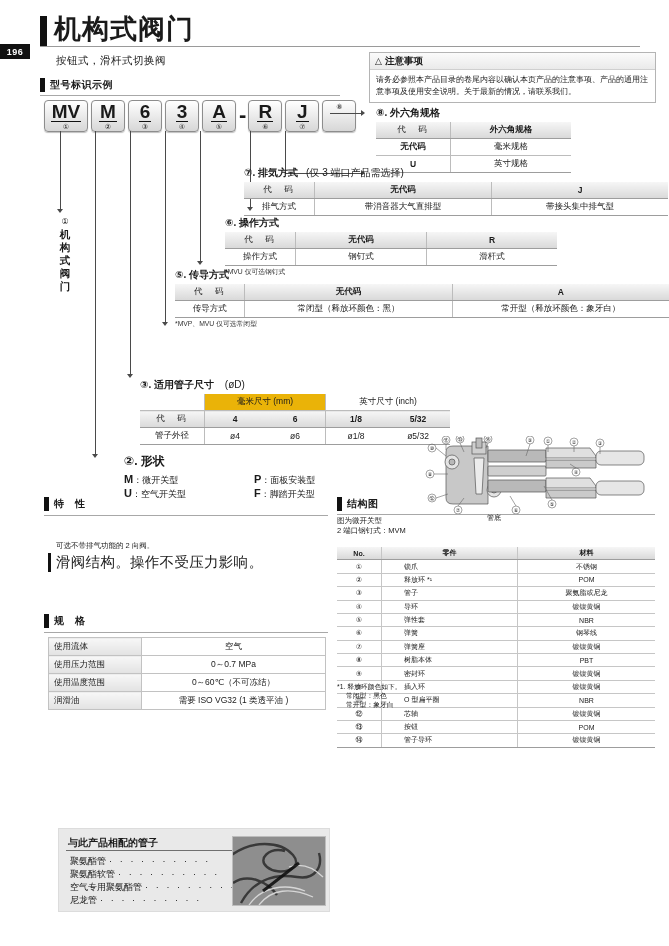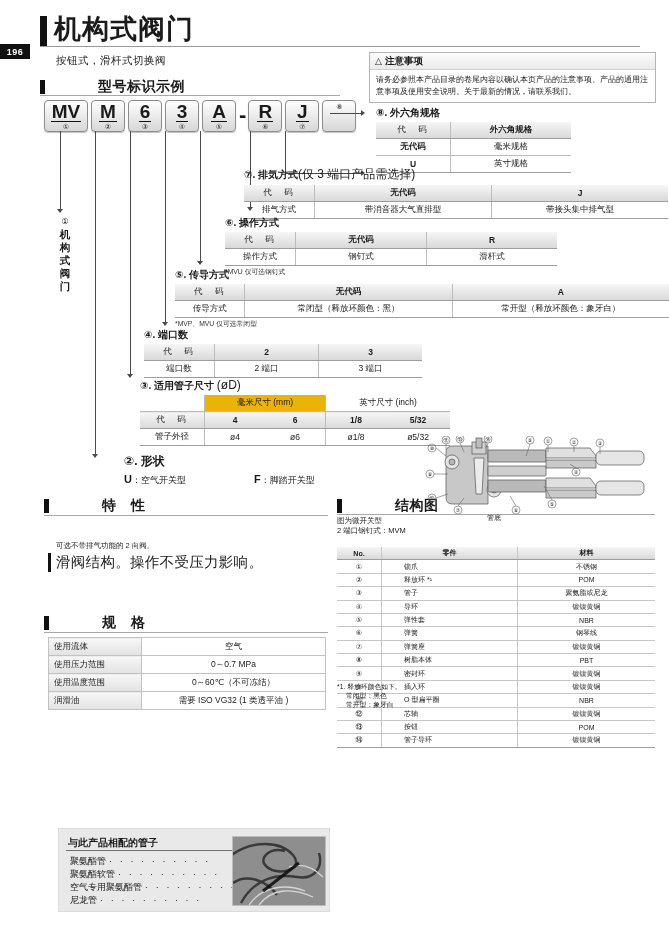--- a/index.html
+++ b/index.html
@@ -33,21 +33,21 @@
     font-size:9.5px;font-weight:bold;padding:2px 5px 1px 5px;
     border-bottom:1px solid #cfcfcf;
     background:linear-gradient(#fbfbfb,#eaeaea);
   }
   .caution-body{font-size:8px;line-height:1.45;padding:4px 6px 5px 6px;background:#fff;}
   .warn-tri{display:inline-block;margin-right:3px;font-size:9px;}
 
   
   .sec-head{position:absolute;display:flex;align-items:center;}
   .sec-head .mk{width:5px;height:14px;background:#111;margin-right:5px;}
-  .sec-head .tx{font-size:14px;font-weight:bold;letter-spacing:.5px;margin-left:48px;}
+  .sec-head .tx{font-size:10px;font-weight:bold;letter-spacing:.5px;}
   .sec-rule{position:absolute;height:1px;background:#a8a8a8;}
 
   
   .codes{position:absolute;left:44px;top:100px;display:flex;align-items:flex-start;}
   .cbox{
     width:32px;height:30px;margin-right:3px;border:1px solid #8d8d8d;border-radius:4px;
     background:linear-gradient(#ffffff,#d7d7d7);
     display:flex;flex-direction:column;align-items:center;justify-content:flex-start;
     box-shadow:0 1px 1px rgba(0,0,0,.25);
   }
@@ -67,21 +67,21 @@
   table.t thead th{
     background:linear-gradient(#f6f6f6,#d9d9d9);
     font-weight:bold;border-bottom:1px solid #9d9d9d;
   }
   table.t thead th.lbl{font-weight:normal;letter-spacing:2px;}
   table.t th.sep,table.t td.sep{border-right:1px solid #bcbcbc;}
   table.t tbody tr:last-child td{border-bottom:1px solid #9d9d9d;}
 
   .grp{position:absolute;}
   .grp-title{font-size:10px;font-weight:bold;margin-bottom:2px;}
-  .grp-title .sm{font-size:12px;font-weight:normal;}
+  .grp-title .sm{font-size:10px;font-weight:normal;margin-left:8px;}
   .note{font-size:6.8px;color:#333;margin-top:1px;}
 
   
   .vline{position:absolute;width:1px;background:#4a4a4a;}
   .hline{position:absolute;height:1px;background:#4a4a4a;}
   .arw-d{position:absolute;width:0;height:0;border-left:3px solid transparent;
          border-right:3px solid transparent;border-top:4px solid #4a4a4a;}
   .arw-r{position:absolute;width:0;height:0;border-top:3px solid transparent;
          border-bottom:3px solid transparent;border-left:4px solid #4a4a4a;}
 
@@ -313,39 +313,20 @@
         <tr>
           <td class="sep">传导方式</td>
           <td class="sep">常闭型（释放环颜色：黑）</td>
           <td>常开型（释放环颜色：象牙白）</td>
         </tr>
       </tbody>
     </table>
     <div class="note">*MVP、MVU 仅可选常闭型</div>
   </div>
 
-  <div class="grp" style="left:144px;top:328px;">
-    <div class="grp-title">④. 端口数</div>
-    <table class="t">
-      <thead>
-        <tr>
-          <th class="lbl sep" style="width:62px;">代　码</th>
-          <th class="sep" style="width:95px;">2</th>
-          <th style="width:95px;">3</th>
-        </tr>
-      </thead>
-      <tbody>
-        <tr>
-          <td class="sep">端口数</td>
-          <td class="sep">2 端口</td>
-          <td>3 端口</td>
-        </tr>
-      </tbody>
-    </table>
-  </div>
 
   <div class="grp" style="left:140px;top:378px;">
     <div class="grp-title">
       <span>③. 适用管子尺寸</span>
       <span class="sm">(øD)</span>
     </div>
     <table class="t">
       <thead>
         <tr>
           <th class="sep" style="width:56px;background:#fff;border-bottom:1px solid #bcbcbc;"></th>
@@ -367,20 +348,28 @@
           <td class="sep">ø6</td>
           <td>ø1/8</td>
           <td>ø5/32</td>
         </tr>
       </tbody>
     </table>
   </div>
 
   <div class="shape">
     <div class="ttl">②. 形状</div>
+    <div class="row">
+      <div class="col">
+        <b>M</b>：<span>微开关型</span>
+      </div>
+      <div class="col">
+        <b>P</b>：<span>面板安装型</span>
+      </div>
+    </div>
     <div class="row">
       <div class="col">
         <b>U</b>：<span>空气开关型</span>
       </div>
       <div class="col">
         <b>F</b>：<span>脚踏开关型</span>
       </div>
     </div>
   </div>
 

